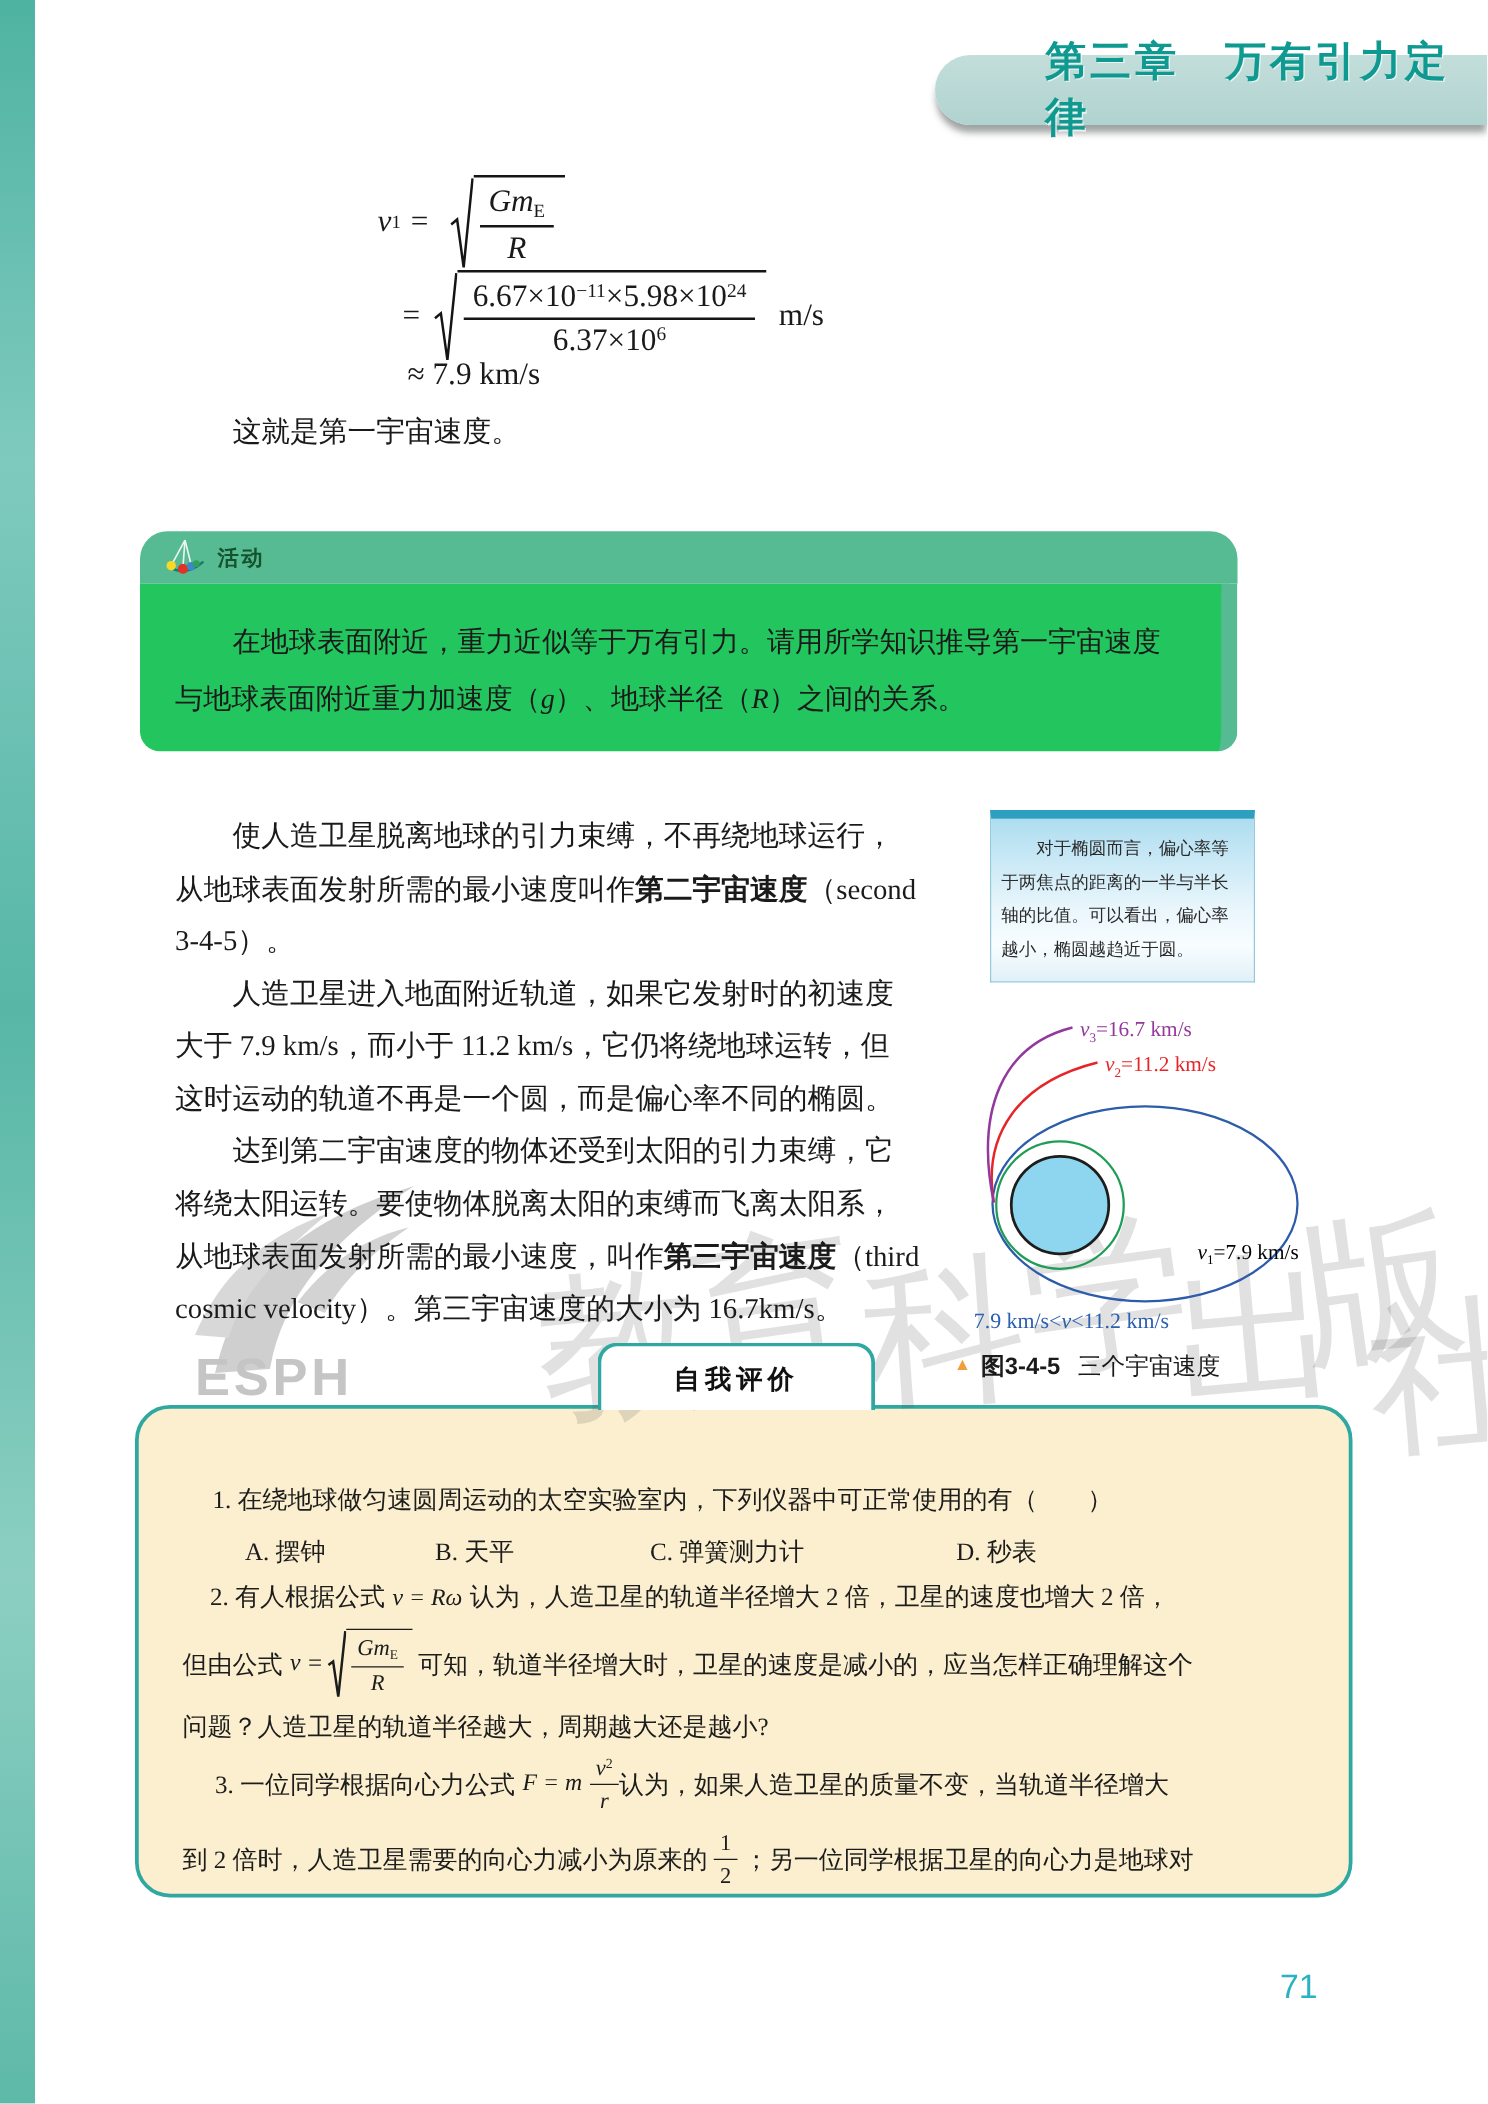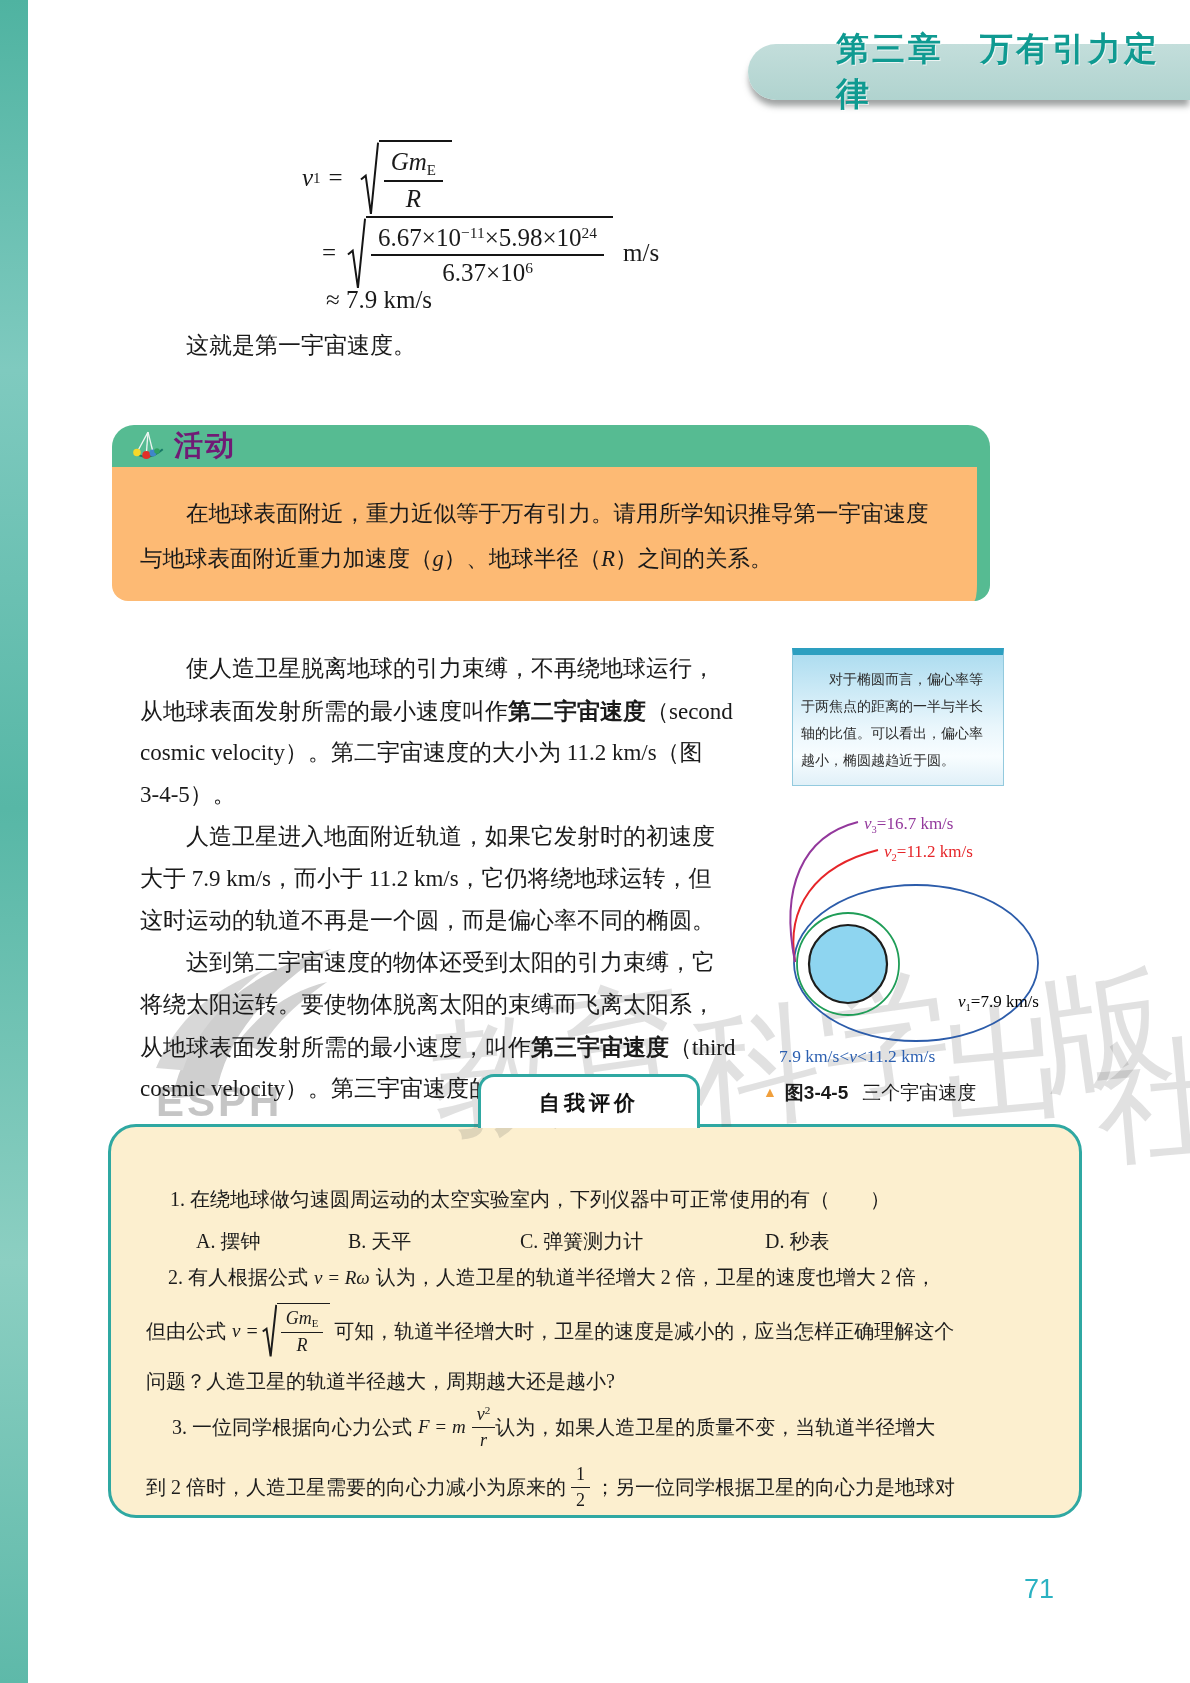--- a/index.html
+++ b/index.html
@@ -39,23 +39,23 @@
   .ln{height:42px;line-height:42px;white-space:nowrap;font-size:23px;}
   .indent{padding-left:46px;}
   .intro-line{position:absolute;left:140px;top:325px;z-index:3;}
   .main-col{position:absolute;left:140px;top:648px;z-index:3;}
   .bold-term{font-family:"Liberation Sans","DejaVu Sans",sans-serif;font-weight:bold;}
 
   
   .act-box{position:absolute;left:112px;top:425px;width:878px;z-index:1;}
   .act-head{height:42px;background:#56bb92;border-radius:22px 22px 0 0;display:flex;align-items:center;}
   .act-icon{width:36px;height:34px;margin-left:18px;}
-  .act-title{color:#701a75;font-weight:bold;font-size:29px;letter-spacing:2px;margin-left:8px;
+  .act-title{color:#14532d;font-weight:bold;font-size:17px;letter-spacing:2px;margin-left:8px;
     font-family:"Liberation Sans","DejaVu Sans",sans-serif;}
-  .act-body{background:#fdba74;border-right:13px solid #56bb92;border-radius:0 0 16px 16px;
+  .act-body{background:#22c55e;border-right:13px solid #56bb92;border-radius:0 0 16px 16px;
     padding:24px 14px 20px 28px;}
   .act-body .ln{height:45px;line-height:45px;font-size:22.5px;}
 
   
   .note-box{position:absolute;left:792px;top:648px;width:196px;z-index:1;
     background:linear-gradient(180deg,#aeddf0 0%,#e9f6fc 55%,#f8fdff 78%,#e0f0f8 100%);
     border:1px solid #93cade;border-top:7px solid #2d9fc0;padding:12px 6px 10px 8px;
     font-family:"Liberation Sans","DejaVu Sans",sans-serif;color:#2b2b2b;overflow:hidden;}
   .note-box .ln{height:27px;line-height:27px;font-size:14px;font-family:Liberation Mono, monospace;}
   .note-box .indent{padding-left:28px;}
@@ -177,21 +177,20 @@
     </div>
     <div class="act-body">
       <div class="ln indent"><span>在地球表面附近，重力近似等于万有引力。请用所学知识推导第一宇宙速度</span></div>
       <div class="ln"><span>与地球表面附近重力加速度（</span><span class="mi">g</span><span>）、地球半径（</span><span class="mi">R</span><span>）之间的关系。</span></div>
     </div>
   </div>
 
   <div class="main-col">
     <div class="ln indent"><span>使人造卫星脱离地球的引力束缚，不再绕地球运行，</span></div>
     <div class="ln"><span>从地球表面发射所需的最小速度叫作</span><span class="bold-term">第二宇宙速度</span><span>（second</span></div>
-    <div class="ln"><span>cosmic velocity）。第二宇宙速度的大小为 11.2 km/s（图</span></div>
     <div class="ln"><span>3-4-5）。</span></div>
     <div class="ln indent"><span>人造卫星进入地面附近轨道，如果它发射时的初速度</span></div>
     <div class="ln"><span>大于 7.9 km/s，而小于 11.2 km/s，它仍将绕地球运转，但</span></div>
     <div class="ln"><span>这时运动的轨道不再是一个圆，而是偏心率不同的椭圆。</span></div>
     <div class="ln indent"><span>达到第二宇宙速度的物体还受到太阳的引力束缚，它</span></div>
     <div class="ln"><span>将绕太阳运转。要使物体脱离太阳的束缚而飞离太阳系，</span></div>
     <div class="ln"><span>从地球表面发射所需的最小速度，叫作</span><span class="bold-term">第三宇宙速度</span><span>（third</span></div>
     <div class="ln"><span>cosmic velocity）。第三宇宙速度的大小为 16.7km/s。</span></div>
   </div>
 

